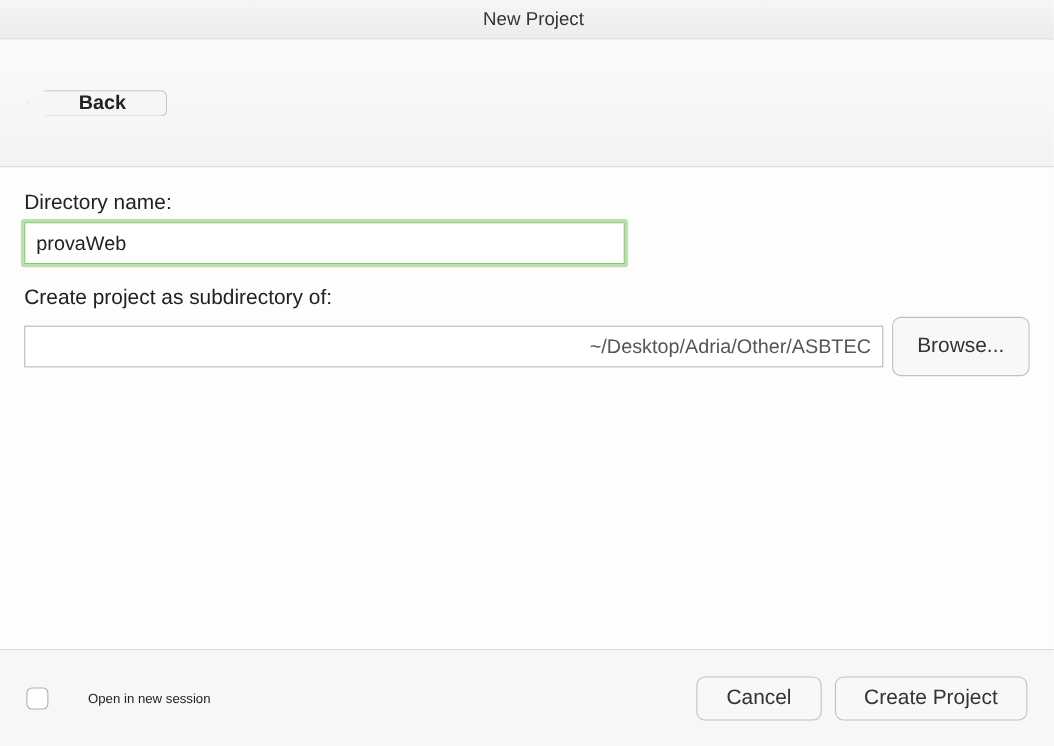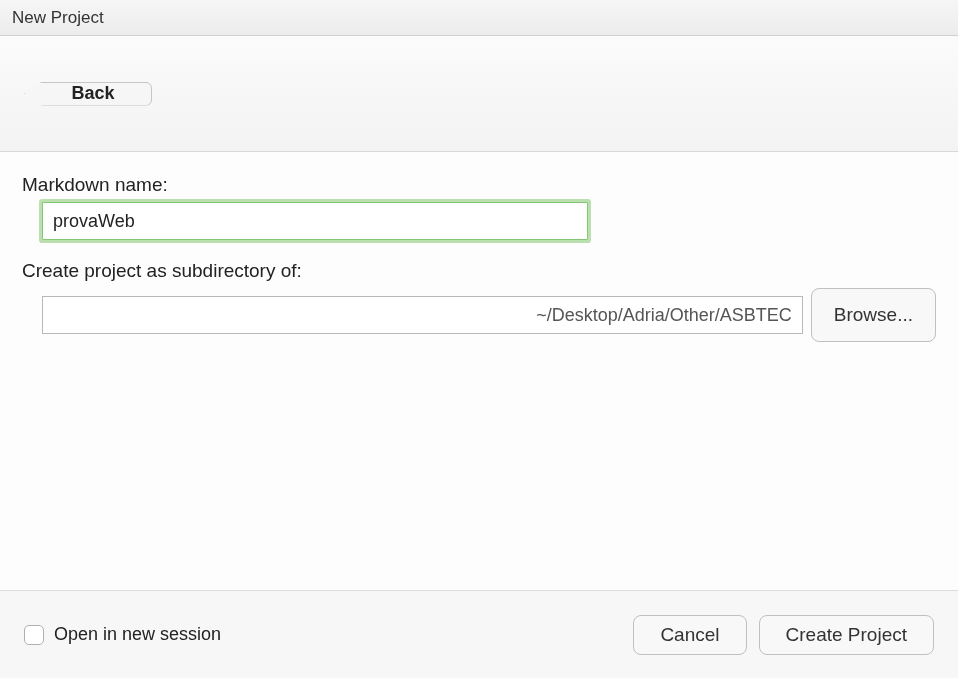--- a/index.html
+++ b/index.html
@@ -23,20 +23,21 @@
     }
     .titlebar {
       height: 36px;
       background: linear-gradient(to bottom, #f6f6f6, #ececec);
       border-bottom: 1px solid #d0d0d0;
       display: flex;
       align-items: center;
       padding-left: 12px;
       font-size: 17px;
       color: #333;
+      justify-content: center;
     }
     .header {
       height: 116px;
       background: linear-gradient(to bottom, #fbfbfb, #f3f3f3);
       border-bottom: 1px solid #d8d8d8;
       display: flex;
       align-items: center;
       padding: 0 24px;
       position: relative;
     }
@@ -83,21 +84,20 @@
       margin-bottom: 20px;
     }
     .text-input {
       height: 38px;
       border: 1px solid #b8b8b8;
       background: #fff;
       font-size: 18px;
       padding: 0 10px;
       color: #222;
       outline: none;
-      margin-left: 20px;
     }
     .dir-input {
       width: 546px;
       border: 1px solid #86c776;
       box-shadow: 0 0 0 3px rgba(130, 200, 110, 0.55);
       border-radius: 1px;
     }
     .subdir-input {
       flex: 1;
       color: #555;
@@ -130,22 +130,23 @@
     }
     .checkbox {
       width: 20px;
       height: 20px;
       border: 1px solid #b0b0b0;
       border-radius: 5px;
       background: #fff;
       cursor: pointer;
     }
     .checkbox-label {
-      font-size: 18px;
-      color: #222;
+      font-size: 12px;
+      color: #222;
+      margin-left: 26px;
     }
     .footer-button {
       height: 40px;
       padding: 0 26px;
       background: #f8f8f8;
       border: 1px solid #c0c0c0;
       border-radius: 8px;
       font-size: 19px;
       color: #333;
       cursor: pointer;
@@ -161,21 +162,21 @@
   </div>
 
   <div class="header">
     <button class="back-button">
       <span>Back</span>
     </button>
   </div>
 
   <div class="content">
 
-    <label class="field-label">Markdown name:</label>
+    <label class="field-label">Directory name:</label>
     <div class="row">
       <input type="text" class="text-input dir-input" value="provaWeb" style="">
     </div>
 
     <label class="field-label">Create project as subdirectory of:</label>
     <div class="row">
       <input type="text" class="text-input subdir-input" value="~/Desktop/Adria/Other/ASBTEC" style="">
       <button class="browse-button">
         <span>Browse...</span>
       </button>

